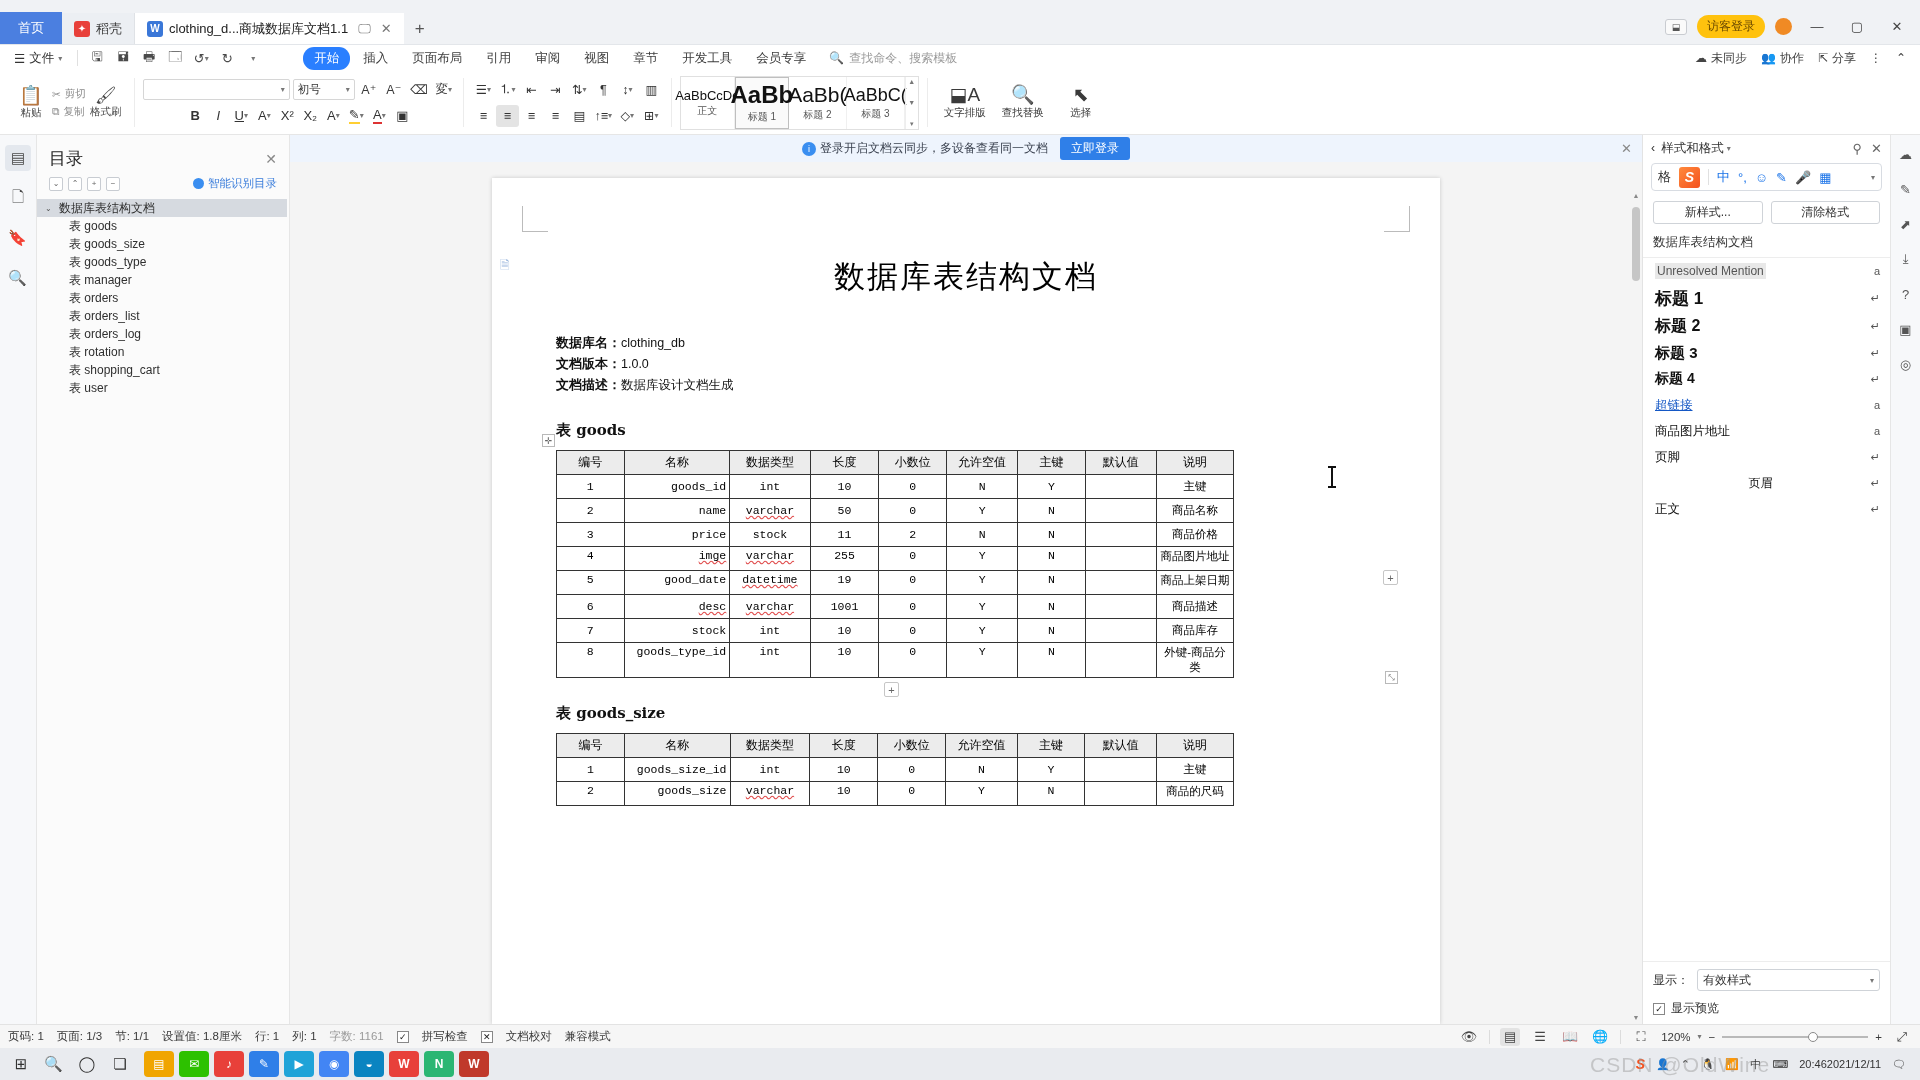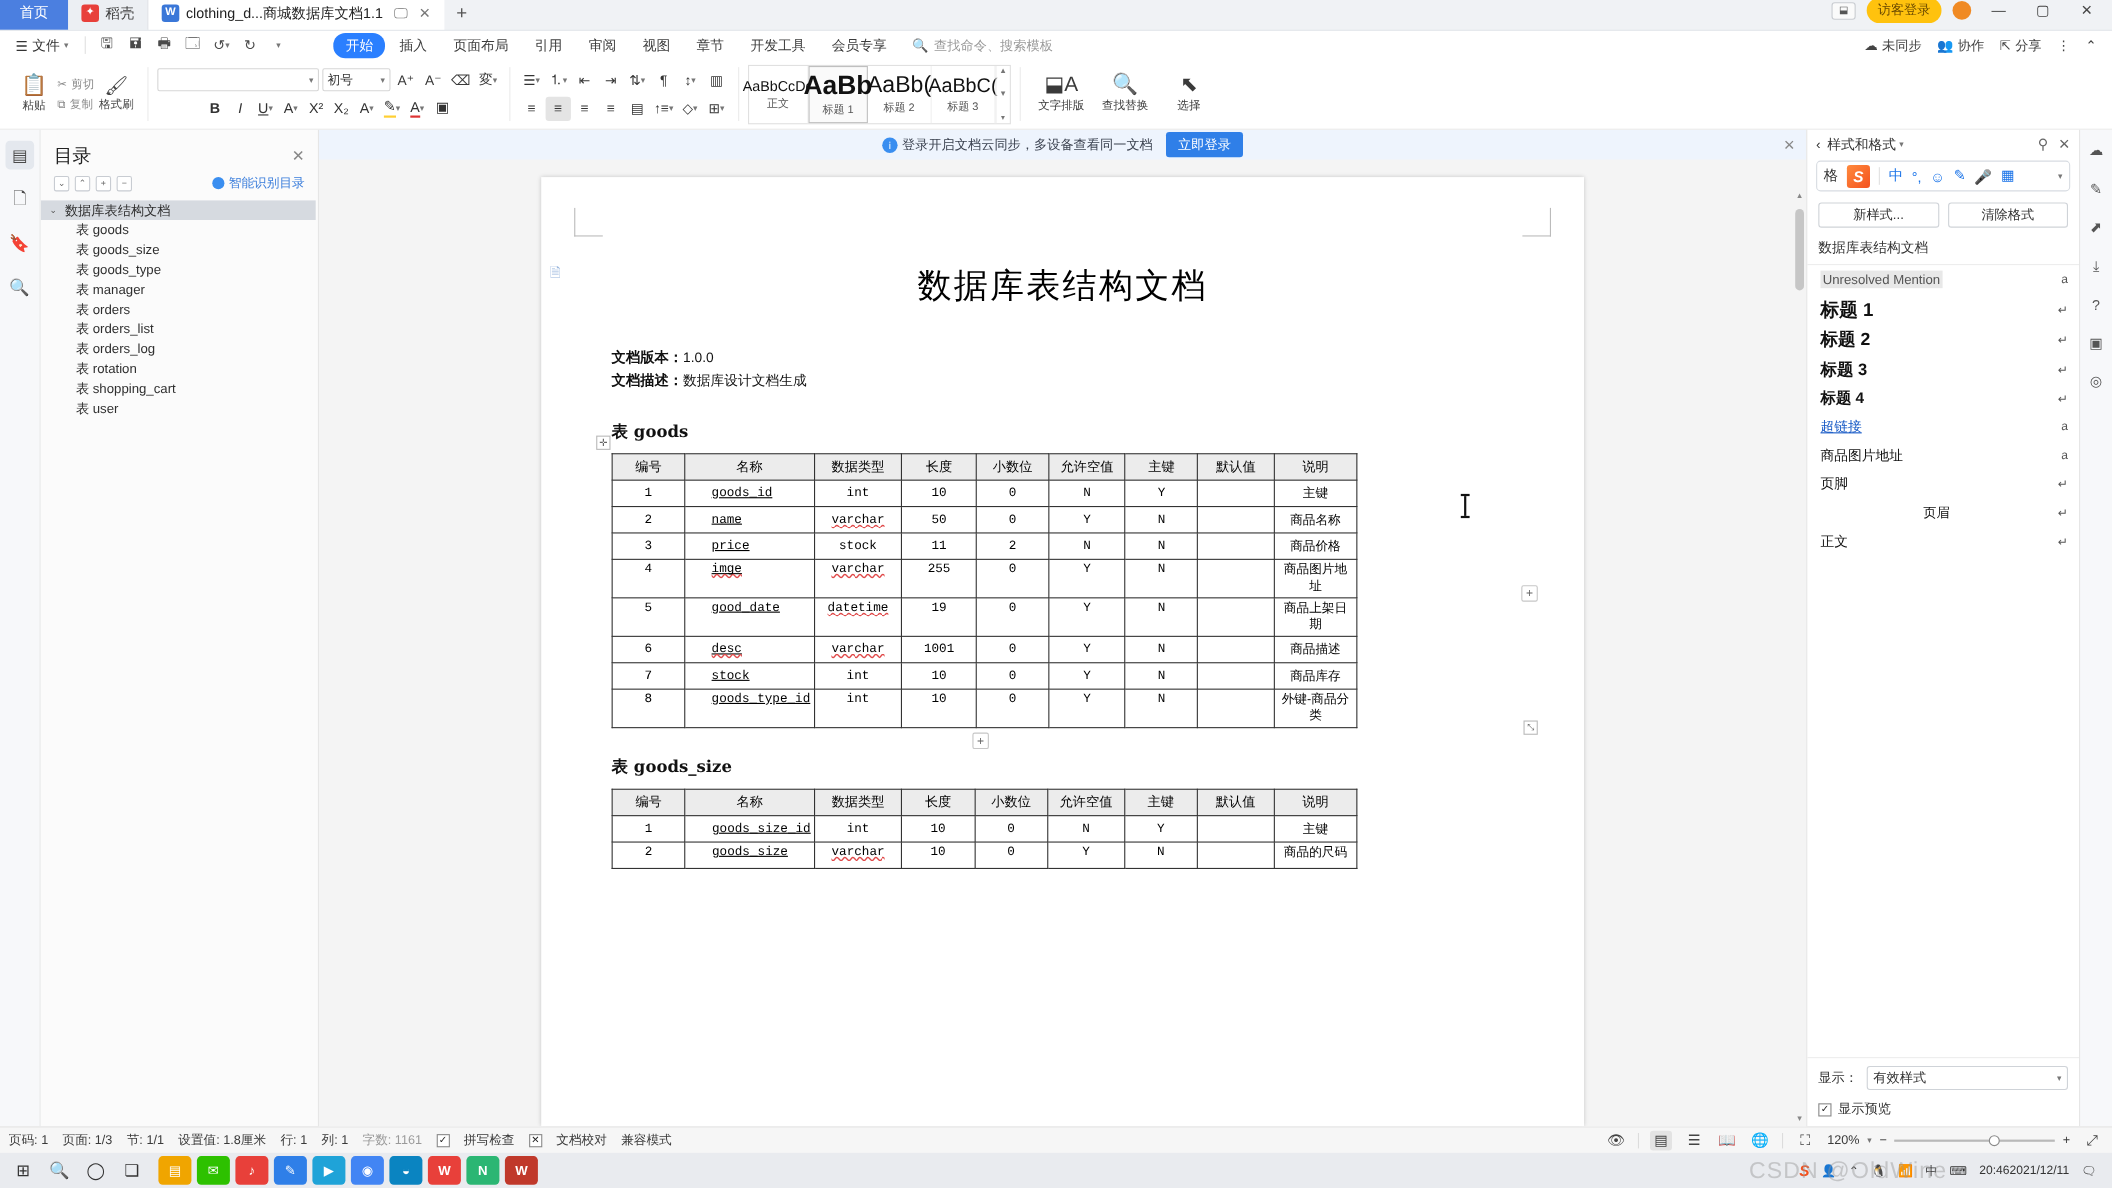--- a/index.html
+++ b/index.html
@@ -5,21 +5,21 @@
   * { margin:0; padding:0; box-sizing:border-box; }
   html,body { width:1920px; height:1080px; overflow:hidden; }
   body {
     font-family:"Liberation Sans","DejaVu Sans",sans-serif;
     font-size:12px; color:#2b2b2b; background:#f3f3f3;
     -webkit-font-smoothing:antialiased;
   }
   .app { width:1920px; height:1080px; display:flex; flex-direction:column; background:#fff; }
 
   
-  .tabbar { height:28px; background:#f0f2f5; display:flex; align-items:flex-end; position:relative; border-bottom:1px solid #e3e6ea; }
+  .tabbar { height:45px; background:#f0f2f5; display:flex; align-items:flex-end; position:relative; border-bottom:1px solid #e3e6ea; }
   .tab { height:31px; display:flex; align-items:center; gap:6px; padding:0 12px; font-size:13px; position:relative; cursor:default; }
   .tab.home { background:#4b7fe0; color:#fff; width:62px; justify-content:center; font-size:13px; height:32px; }
   .tab.doc-tab { background:#eceff3; color:#3a3a3a; border-right:1px solid #dfe2e6; }
   .tab.active { background:#ffffff; color:#222; }
   .tab .tico { width:16px; height:16px; border-radius:3px; display:inline-flex; align-items:center; justify-content:center; font-size:10px; color:#fff; font-weight:bold; flex-shrink:0; }
   .tico.red { background:#e8403a; }
   .tico.blue { background:#3a77d8; }
   .tab .tclose, .tab .tmon { font-size:13px; color:#777; margin-left:4px; }
   .newtab { width:32px; height:31px; display:flex; align-items:center; justify-content:center; font-size:17px; color:#555; }
   .tabbar-right { margin-left:auto; display:flex; align-items:center; gap:10px; padding:0 8px 3px 0; height:32px; }
@@ -116,21 +116,21 @@
   .cm-tl { left:30px; top:28px; border-left:1px solid #bbb; border-bottom:1px solid #bbb; }
   .cm-tr { right:30px; top:28px; border-right:1px solid #bbb; border-bottom:1px solid #bbb; }
   .doc-title { text-align:center; font-family:"DejaVu Serif","Liberation Serif",serif; font-size:31px; color:#000; margin:40px 0 34px 0; letter-spacing:2px; }
   .meta { font-size:13.5px; color:#111; line-height:20px; margin-left:4px; font-family:"DejaVu Serif","Liberation Serif",serif; }
   .meta b { font-family:"DejaVu Sans","Liberation Sans",sans-serif; font-size:13px; }
   .meta .val { font-family:"Liberation Sans",sans-serif; font-size:12.5px; }
   .sec-h { font-size:15px; font-weight:bold; color:#111; margin:26px 0 10px 4px; font-family:"DejaVu Serif","Liberation Serif",serif; }
   .dtable { border-collapse:collapse; width:678px; margin-left:4px; font-family:"Liberation Mono","DejaVu Sans Mono",monospace; }
   .dtable th, .dtable td { border:1px solid #333; font-size:11.5px; text-align:center; height:24px; padding:2px 3px; color:#000; }
   .dtable th { background:#ececec; font-weight:normal; font-family:"Liberation Sans",sans-serif; font-size:12px; }
-  .dtable td.namecol { text-align:left; padding-left:24px;text-decoration:underline; }
+  .dtable td.namecol { text-align:right; padding-left:12px; }
   .dtable td.sq { font-family:"Liberation Sans",sans-serif; }
   .wavy { text-decoration:underline wavy #e04b4b; text-decoration-skip-ink:none; }
   .tall { height:48px; vertical-align:top; padding-top:3px; }
   .desc-wrap { line-height:15px; font-family:"Liberation Sans",sans-serif; font-size:11.5px; }
   .tbl-handle { position:absolute; width:13px; height:13px; border:1px solid #b9b9b9; background:#fff; display:flex; align-items:center; justify-content:center; font-size:9px; color:#666; }
   .tbl-plus { position:absolute; width:15px; height:15px; border:1px solid #c6c6c6; background:#fff; display:flex; align-items:center; justify-content:center; font-size:11px; color:#666; border-radius:2px; }
   .tbl-resize { position:absolute; width:13px; height:13px; border:1px solid #b9b9b9; background:#fff; display:flex; align-items:center; justify-content:center; font-size:8px; color:#666; }
   .para-mark { position:absolute; left:-52px; top:0; width:14px; height:14px; color:#9bb7dd; font-size:12px; }
 
   
@@ -489,20 +489,21 @@
         <div class="page">
           <div class="cropmark cm-tl"></div>
           <div class="cropmark cm-tr"></div>
 
           <div style="position:relative">
             <span class="para-mark">🗎</span>
             <div class="doc-title">数据库表结构文档</div>
           </div>
 
           <div class="meta" id="doc-meta">
+              <div><b>数据库名：</b><span class="val">clothing_db</span></div>
               <div><b>文档版本：</b><span class="val">1.0.0</span></div>
               <div><b>文档描述：</b><span class="val">数据库设计文档生成</span></div>
             </div>
 
           <div id="doc-sections">
               <div class="sec-h">表 goods</div>
               <div style="position: relative;">
                 <div class="tbl-handle" style="left: -10px; top: -16px;">✛</div>
                 <table class="dtable">
                   <thead>

